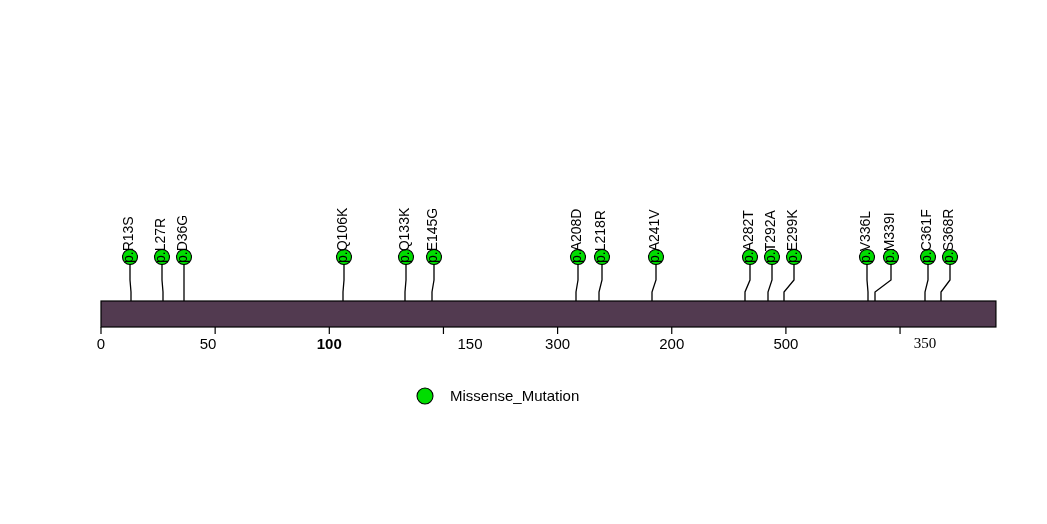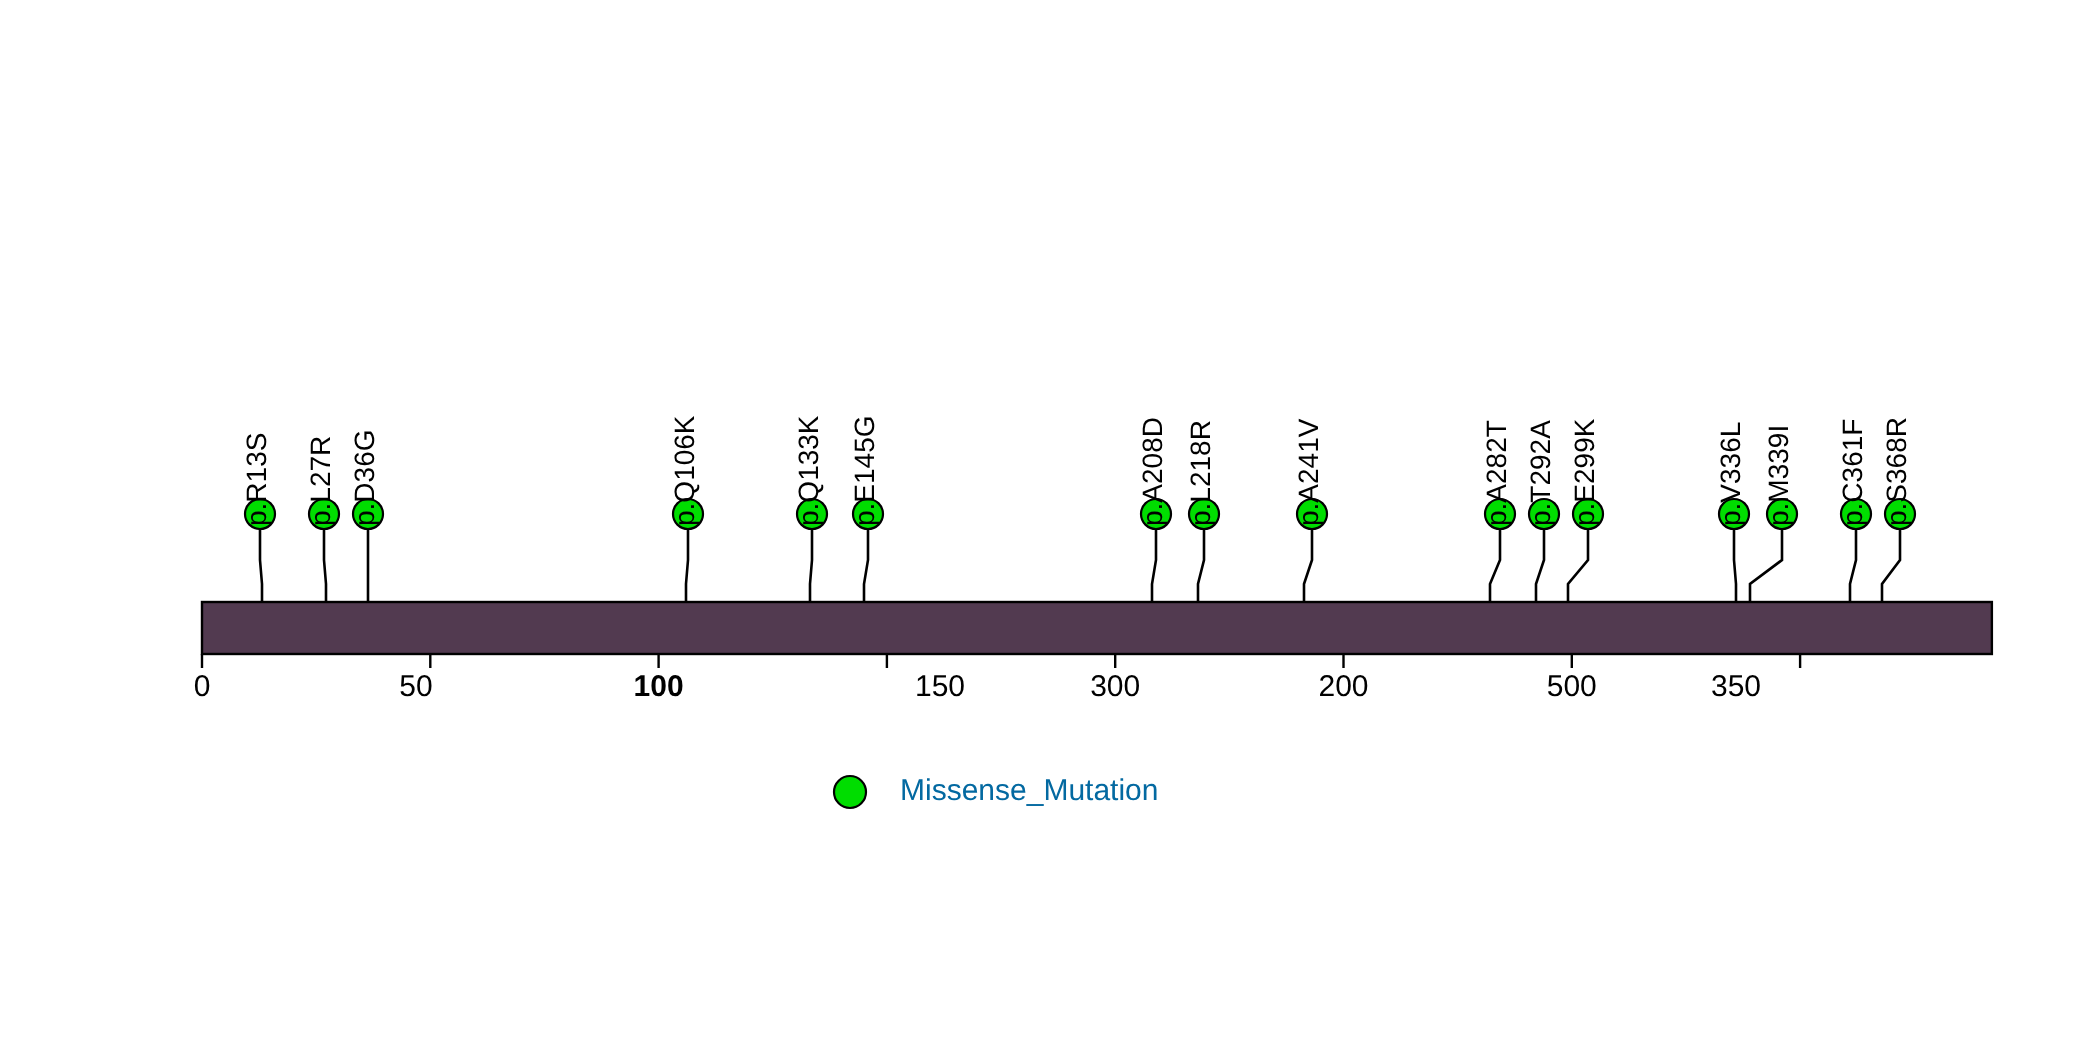--- a/index.html
+++ b/index.html
@@ -21,21 +21,21 @@
   .tick-lbl{
     position:absolute;
     font-family:"Liberation Sans", sans-serif;
     font-size:15px;color:#000000;
     white-space:nowrap;
     transform:translateX(-50%);
   }
   .legend-text{
     position:absolute;
     font-family:"Liberation Sans", sans-serif;
-    font-size:15px;color:#0369a1;
+    font-size:15px;color:#000000;
     white-space:nowrap;
   }
 </style>
 </head>
 <body>
 
 <div id="plot">
 
   <svg id="svg-canvas" width="1047" height="524" style="position:absolute;left:0;top:0;">
     <g id="g-stems">
@@ -111,19 +111,19 @@
       <div class="lbl" style="left: 956px; top: 247px;">p.S368R</div>
     </div>
   <div id="ticks-layer">
       <div class="tick-lbl" style="left: 101px; top: 335px;">0</div>
       <div class="tick-lbl" style="left: 208px; top: 335px;">50</div>
       <div class="tick-lbl" style="left: 329.3px; top: 335px; font-weight: bold;">100</div>
       <div class="tick-lbl" style="left: 470px; top: 335px;">150</div>
       <div class="tick-lbl" style="left: 557.6px; top: 335px;">300</div>
       <div class="tick-lbl" style="left: 671.75px; top: 335px;">200</div>
       <div class="tick-lbl" style="left: 785.9px; top: 335px;">500</div>
-      <div class="tick-lbl" style="left: 868px; top: 335px;">350</div>
+      <div class="tick-lbl" style="left: 925px; top: 335px; font-family: Liberation Serif, serif;">350</div>
     </div>
   <div id="legend-layer">
       <div class="legend-text" style="left: 450px; top: 387px;">Missense_Mutation</div>
     </div>
 
 </div>
 
 </body></html>

